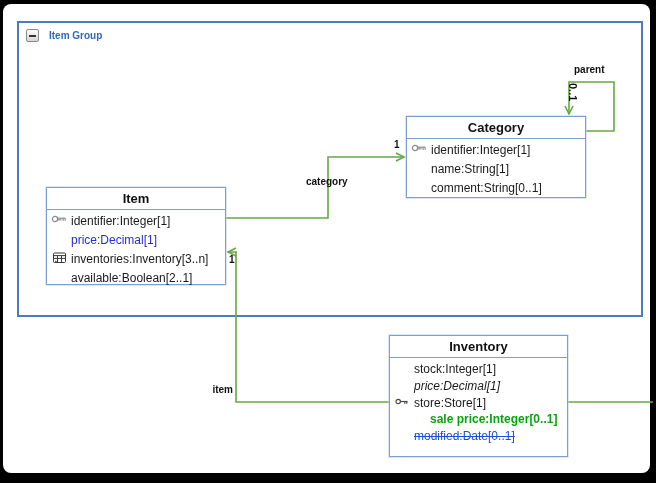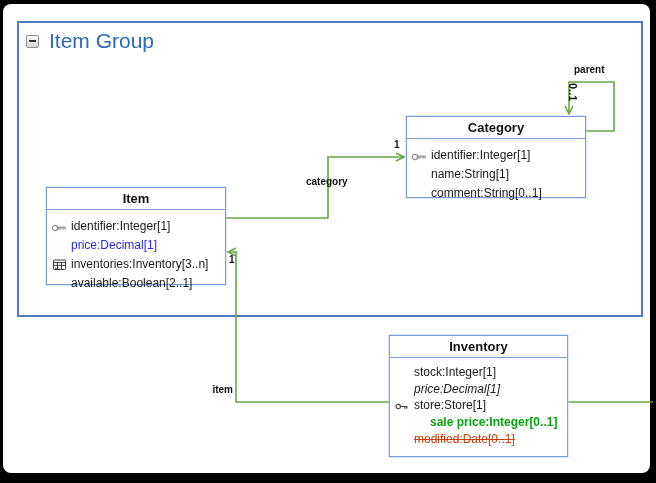--- a/index.html
+++ b/index.html
@@ -17,39 +17,39 @@
     position:absolute;left:14px;top:17px;width:626px;height:296px;
     border:2px solid #4d7bc0;background:transparent;box-sizing:border-box;
   }
   .group-header{position:absolute;left:7px;top:6px;display:flex;align-items:center;gap:10px;}
   .collapse-btn{
     width:13px;height:13px;box-sizing:border-box;border:1px solid #8a8a8a;
     background:linear-gradient(#fdfdfd,#d5d5d5);border-radius:2px;
     display:flex;align-items:center;justify-content:center;cursor:pointer;
   }
   .collapse-btn .minus{width:7px;height:2px;background:#333;}
-  .group-title{font-size:21px;font-weight:normal;color:#2d68bd;white-space:nowrap;}
+  .group-title{font-size:10px;font-weight:bold;color:#2d68bd;white-space:nowrap;}
   
   .class-box{
     position:absolute;background:#fff;border:1px solid #7b9fd6;
     box-sizing:border-box;box-shadow:0 0 0 0.5px #b9cdea;
   }
   .class-title{
     height:21px;line-height:21px;text-align:center;font-size:13px;font-weight:bold;
     color:#111;border-bottom:1px solid #7b9fd6;
   }
   .attrs{padding-top:4px;}
-  .attr-row{display:flex;align-items:flex-end;font-size:12px;color:#1a1a1a;white-space:nowrap;}
+  .attr-row{display:flex;align-items:flex-start;font-size:12px;color:#1a1a1a;white-space:nowrap;}
   .rows-19 .attr-row{height:19px;}
   .rows-17 .attr-row{height:16.8px;}
   .icon-cell{width:24px;display:flex;justify-content:center;align-items:center;flex:0 0 24px;}
   .a-blue{color:#2a2ad0;}
   .a-italic{font-style:italic;}
   .a-green{color:#0aa30f;font-weight:bold;margin-left:16px;}
-  .a-red{color:#c2410c;text-decoration:line-through;}
+  .a-red{color:#1d4ed8;text-decoration:line-through;}
   #node-item{left:43px;top:183px;width:180px;height:98px;}
   #node-category{left:403px;top:112px;width:180px;height:82px;}
   #node-inventory{left:386px;top:331px;width:179px;height:122px;}
   
   svg.edge-layer{position:absolute;left:0;top:0;pointer-events:none;}
   .edge-label{position:absolute;font-size:10px;font-weight:bold;color:#111;}
   #lbl-category{left:303px;top:172px;}
   #mult-category{left:391px;top:135px;}
   #lbl-parent{left:571px;top:60px;}
   #mult-parent{left:564px;top:79px;writing-mode:vertical-rl;font-size:11px;}

